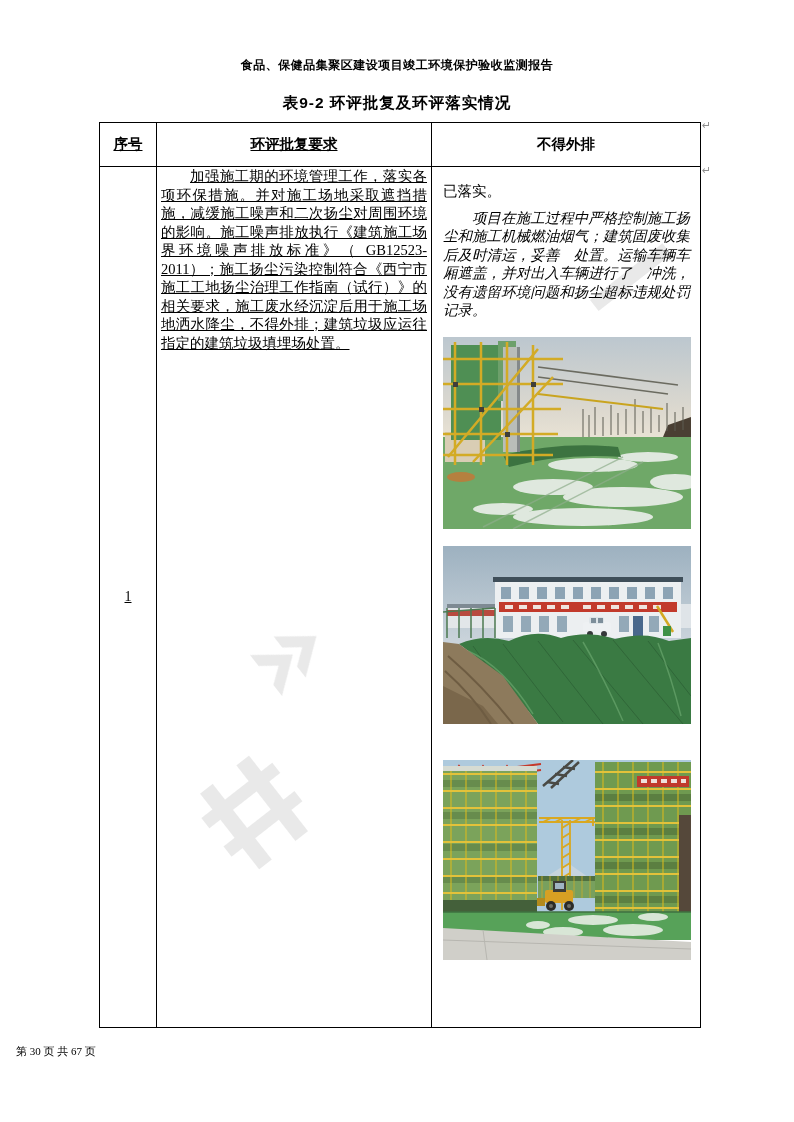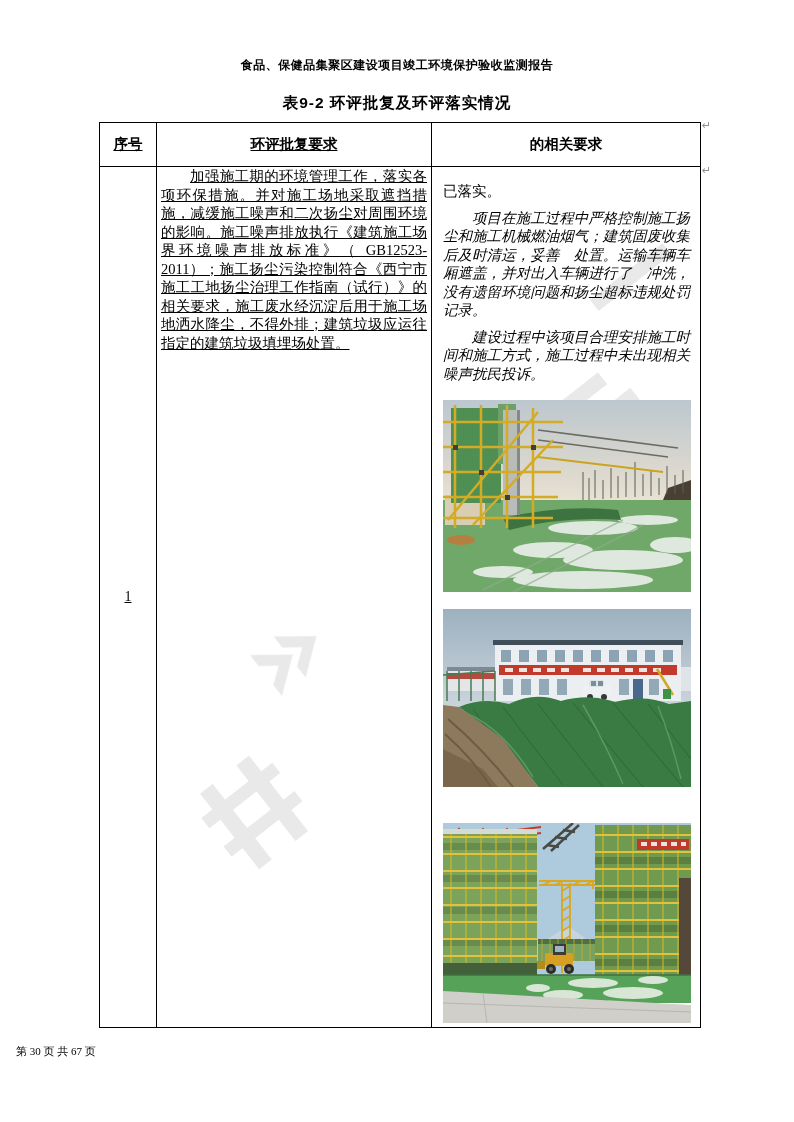--- a/index.html
+++ b/index.html
@@ -86,32 +86,31 @@
   <div class="doc-title">食品、保健品集聚区建设项目竣工环境保护验收监测报告</div>
   <div class="tbl-title">表9-2 环评批复及环评落实情况</div>
 
   <span class="pmark" id="pmark1">↵</span>
   <span class="pmark" id="pmark2">↵</span>
 
   <div class="env-table">
 
     <div class="cell hdr br bb">序号</div>
     <div class="cell hdr br bb">环评批复要求</div>
-    <div class="cell hdr bb">的相关要求</div>
+    <div class="cell hdr bb">不得外排</div>
 
     <div class="cell no-cell br">1</div>
 
     <div class="cell req-cell br">
       <p>加强施工期的环境管理工作，落实各项环保措施。并对施工场地采取遮挡措施，减缓施工噪声和二次扬尘对周围环境的影响。施工噪声排放执行《建筑施工场界环境噪声排放标准》（ GB12523-2011）；施工扬尘污染控制符合《西宁市施工工地扬尘治理工作指南（试行）》的相关要求，施工废水经沉淀后用于施工场地洒水降尘，不得外排；建筑垃圾应运往指定的建筑垃圾填埋场处置。</p>
     </div>
 
     <div class="cell exec-cell">
       <p>已落实。</p>
       <p class="ind">项目在施工过程中严格控制施工扬尘和施工机械燃油烟气；建筑固废收集后及时清运，妥善　处置。运输车辆车厢遮盖，并对出入车辆进行了　冲洗，没有遗留环境问题和扬尘超标违规处罚记录。</p>
-      <p class="ind">建设过程中该项目合理安排施工时间和施工方式，施工过程中未出现相关噪声扰民投诉。</p>
 
       <div class="photo">
         <svg width="248" height="192" viewBox="0 0 248 192">
           <defs>
             <linearGradient id="p1sky" x1="0" y1="0" x2="0" y2="1">
               <stop offset="0" stop-color="#bcc7cf"></stop>
                 <stop offset="0.75" stop-color="#ddd9cf"></stop>
                 <stop offset="1" stop-color="#e8e2d4"></stop>
             </linearGradient>
           </defs>

